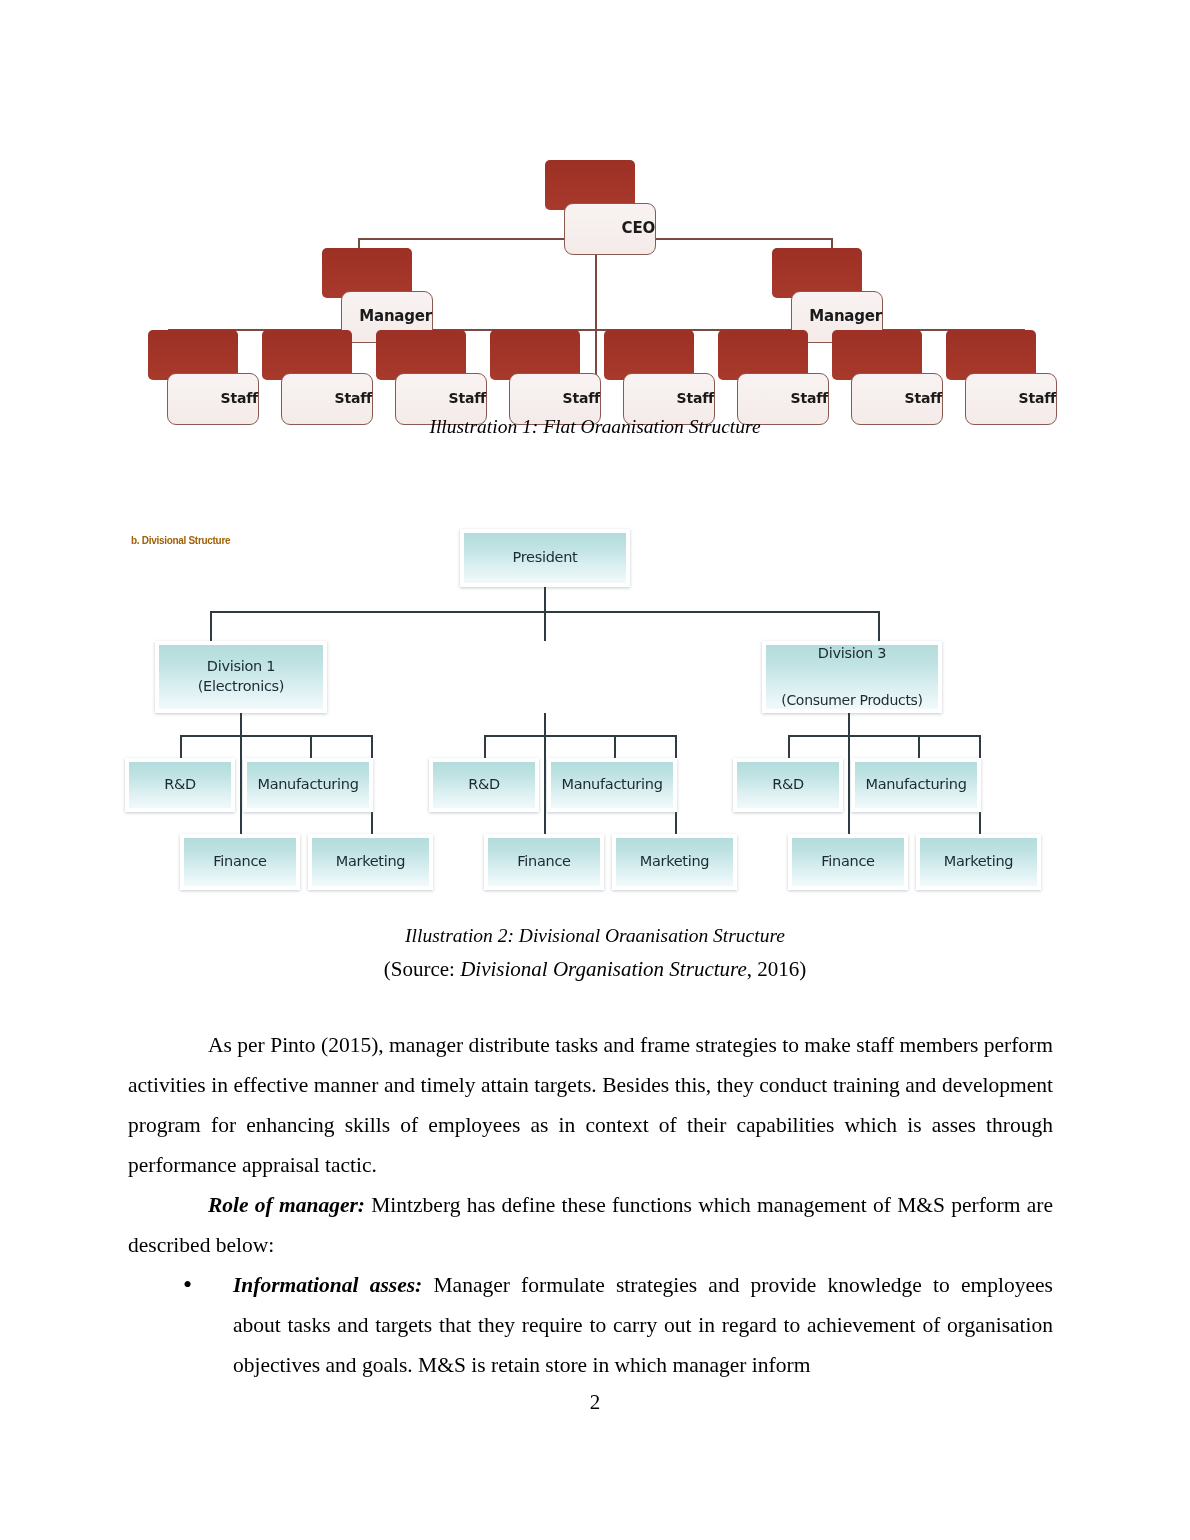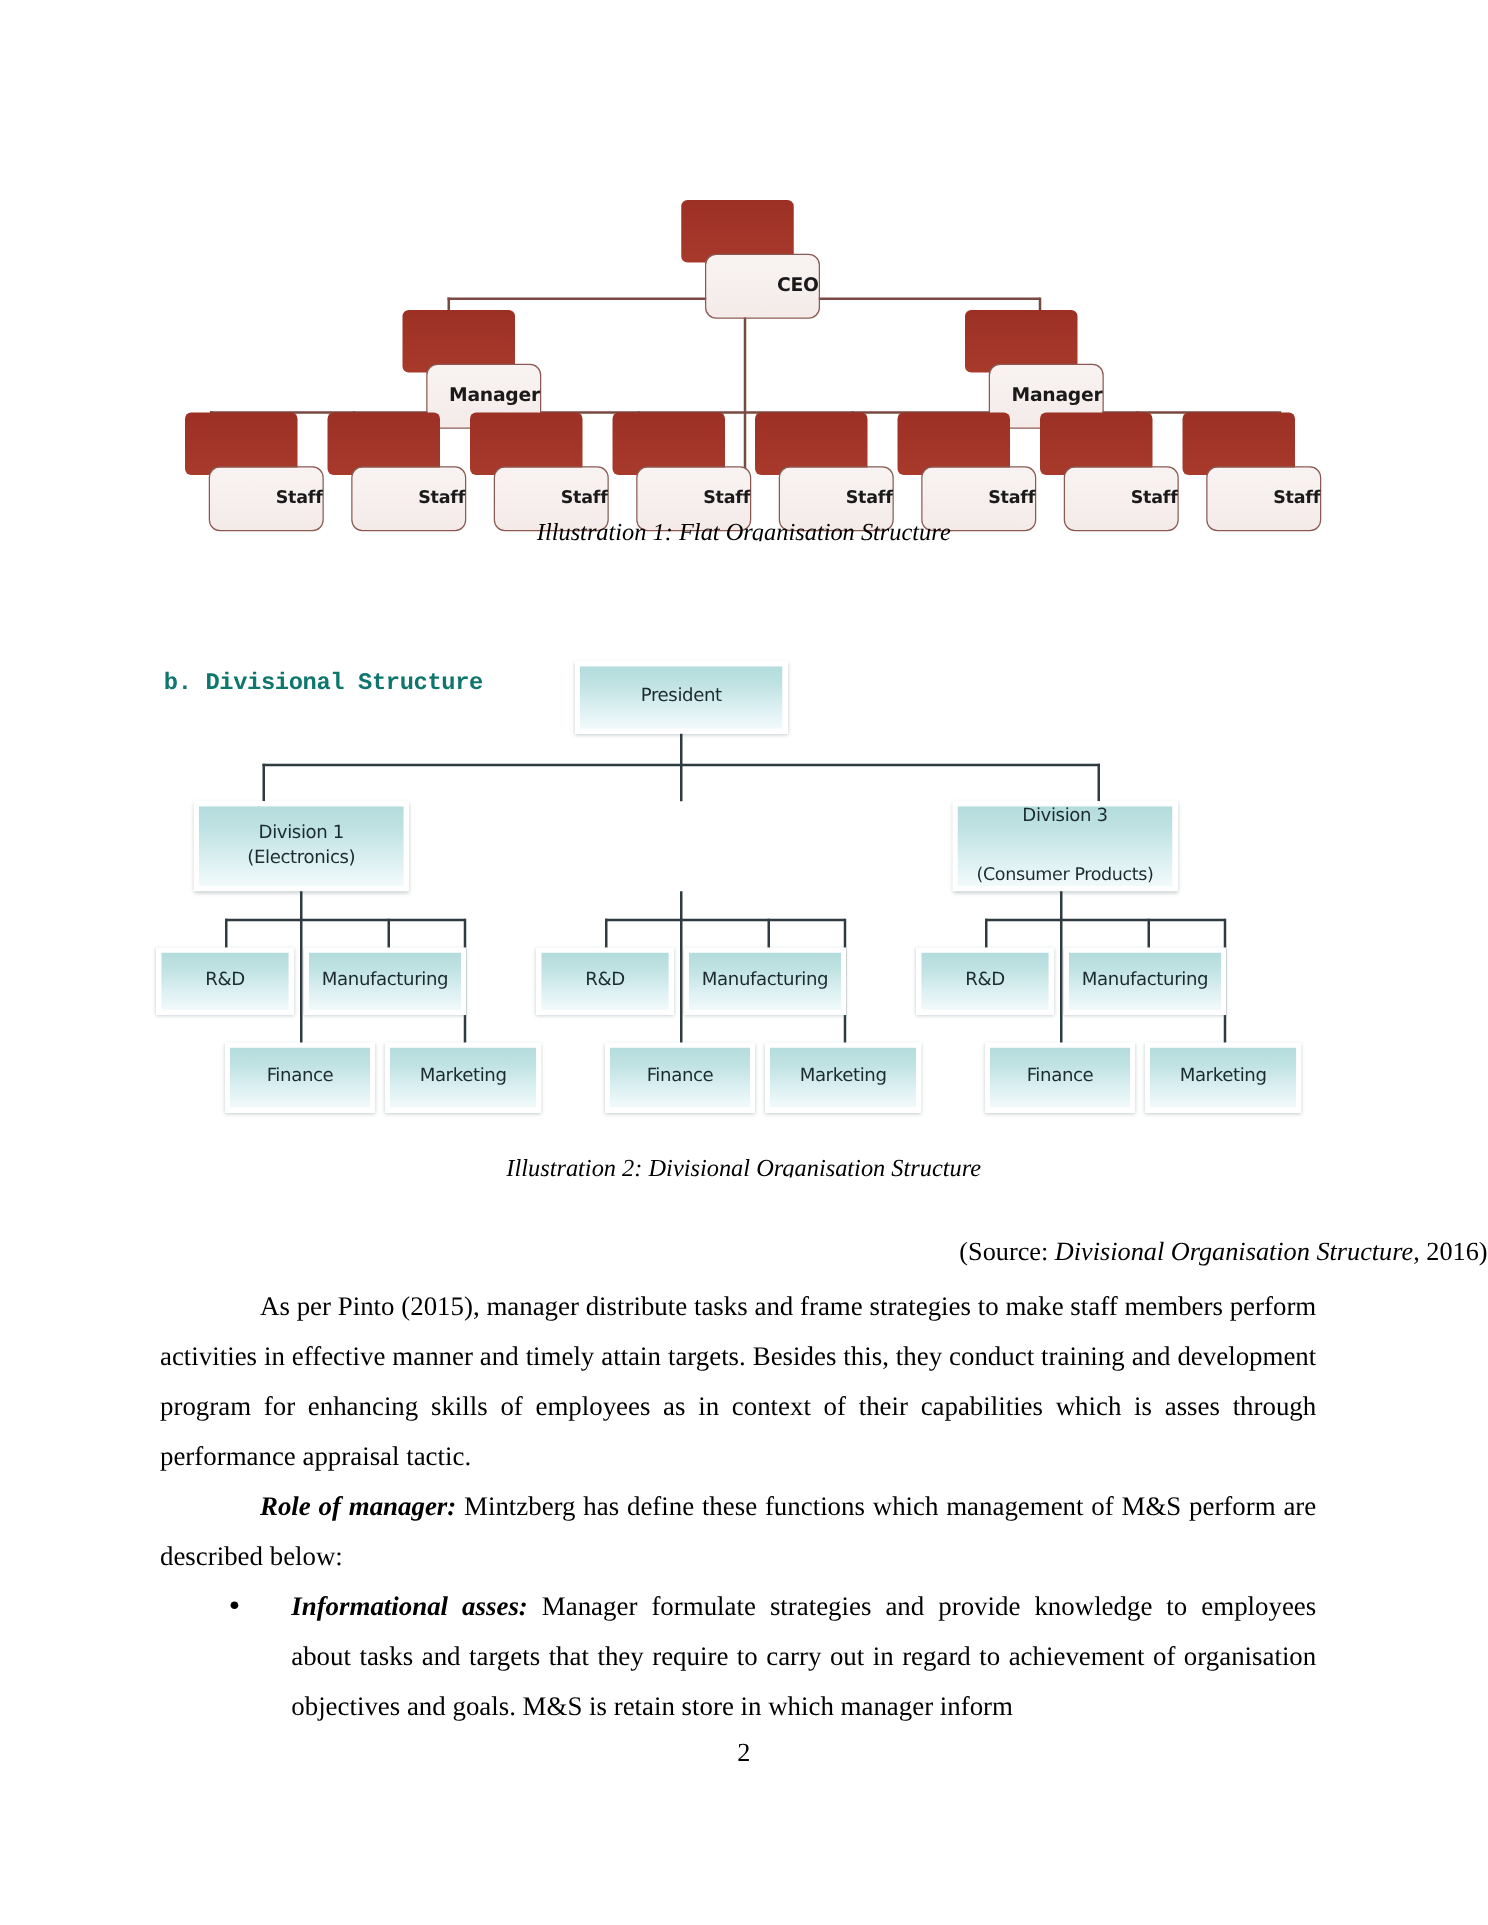--- a/index.html
+++ b/index.html
@@ -101,24 +101,24 @@
     position: absolute;
     left: 125px;
     top: 515px;
     width: 930px;
     height: 400px;
   }
   .fig2-title {
     position: absolute;
     left: 6px;
     top: 20px;
-    font-family: Liberation Mono, monospace;
+    font-family: Liberation Sans, sans-serif;
     font-weight: bold;
-    font-size: 19px;
-    color: #0f766e;
+    font-size: 10px;
+    color: #a16207;
     letter-spacing: -0.3px;
   }
   .tbox {
     position: absolute;
     box-sizing: border-box;
     background: linear-gradient(180deg, #b4dcdd 0%, #bfe2e2 28%, #d8eef0 62%, #f2fafb 100%);
     border: 4px solid #ffffff;
     box-shadow: 0 1px 3px rgba(120,140,145,0.45);
     display: flex;
     flex-direction: column;
@@ -349,21 +349,21 @@
       <span class="tlbl">Finance</span>
     </div>
     <div class="tbox" style="left:791px; top:319px; width:125px; height:56px;">
       <span class="tlbl">Marketing</span>
     </div>
   </div>
 
   <div class="cap-clip" style="top:925px; height:17px;">
     <div class="inner">Illustration 2: Divisional Organisation Structure</div>
   </div>
-  <div class="source" style="top:989px;text-align:right;">
+  <div class="source" style="top:957px;">
     <span>(Source: </span><span class="it">Divisional Organisation Structure</span><span>, 2016)</span>
   </div>
 
   <div class="body-text" style="top:1025px;">
     <p class="indent">As per Pinto (2015), manager distribute tasks and frame strategies to make staff members perform activities in effective manner and timely attain targets. Besides this, they conduct training and development program for enhancing skills of employees as in context of their capabilities which is asses through performance appraisal tactic.</p>
     <p class="indent"><span class="bi">Role of manager:</span><span> Mintzberg has define these functions which management of M&amp;S perform are described below:</span></p>
     <div class="bullet-row">
       <span class="dot">•</span><span class="bi">Informational asses:</span><span> Manager formulate strategies and provide knowledge to employees about tasks and targets that they require to carry out in regard to achievement of organisation objectives and goals. M&amp;S is retain store in which manager inform</span>
     </div>
   </div>

